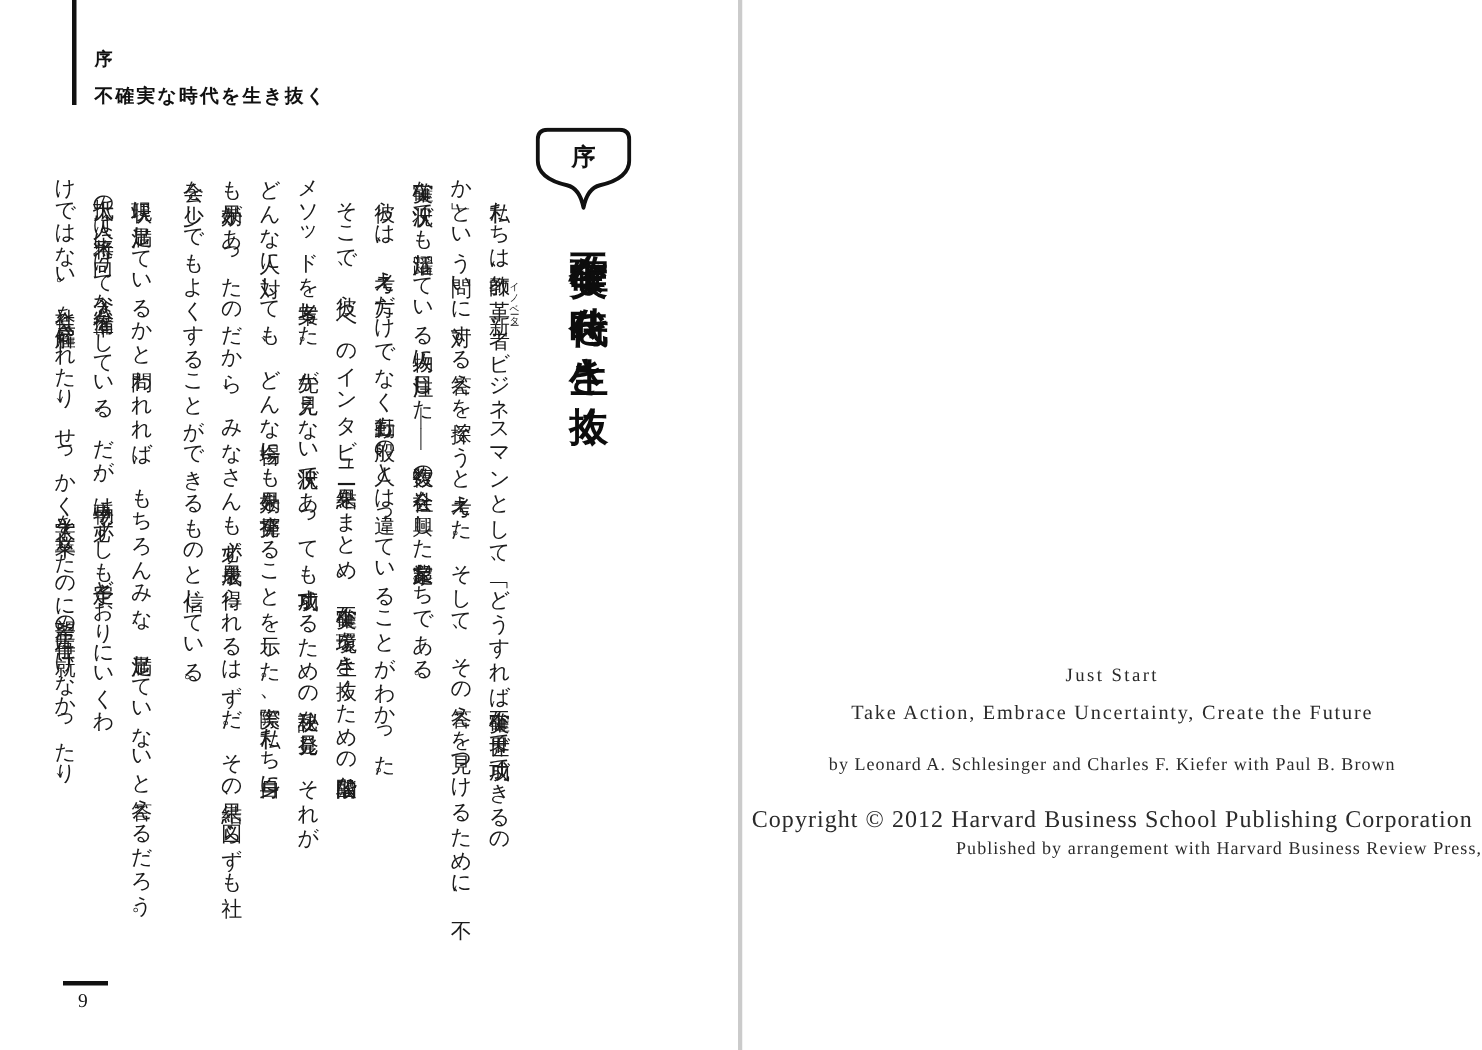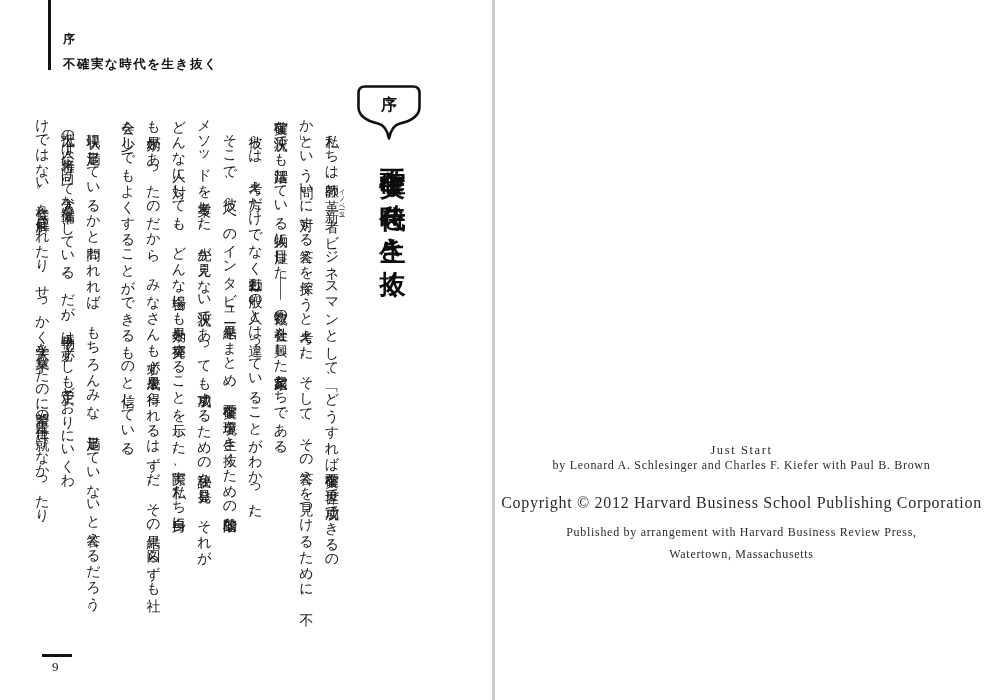--- a/index.html
+++ b/index.html
@@ -48,23 +48,23 @@
   
   .divider{position:absolute;left:492px;top:0;width:3px;height:700px;background:#cbcbcb;}
 
   
   .colophon{
     position:absolute;left:0;top:443px;width:100%;
     text-align:center;color:#2a2a2a;
   }
   .colo-title{font-size:12.5px;letter-spacing:1.6px;}
   .colo-subtitle{font-size:13.5px;letter-spacing:1.2px;margin-top:9px;}
-  .colo-byline{font-size:12px;letter-spacing:0.7px;}
+  .colo-byline{font-size:12px;letter-spacing:0.7px;margin-top:19px;}
   .colo-copyright{font-size:16px;letter-spacing:0.7px;margin-top:21px;}
-  .colo-pub1{font-size:12px;letter-spacing:0.7px;margin-top:13px;}
+  .colo-pub1{font-size:12px;letter-spacing:0.7px;margin-top:2px;text-align:right;}
   .colo-pub2{font-size:12px;letter-spacing:0.7px;margin-top:7px;}
   .colo-pub3{font-size:12px;letter-spacing:0.7px;margin-top:7px;}
 </style>
 </head>
 <body>
 
 <div class="canvas">
 
   <div class="page page-left">
 
@@ -99,20 +99,20 @@
 
     <div class="folio-rule"></div>
     <div class="folio">9</div>
   </div>
 
   <div class="divider"></div>
 
   <div class="page page-right">
     <div class="colophon">
       <div class="colo-title">Just Start</div>
+      <div class="colo-subtitle">Take Action, Embrace Uncertainty, Create the Future</div>
       <div class="colo-byline">by Leonard A. Schlesinger and Charles F. Kiefer with Paul B. Brown</div>
       <div class="colo-copyright">Copyright © 2012 Harvard Business School Publishing Corporation</div>
       <div class="colo-pub1">Published by arrangement with Harvard Business Review Press,</div>
-      <div class="colo-pub2">Watertown, Massachusetts</div>
     </div>
   </div>
 
 </div>
 
 </body></html>

